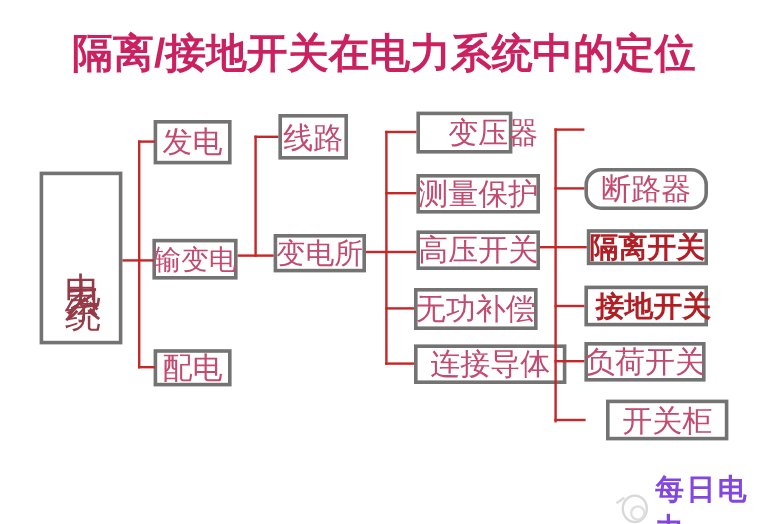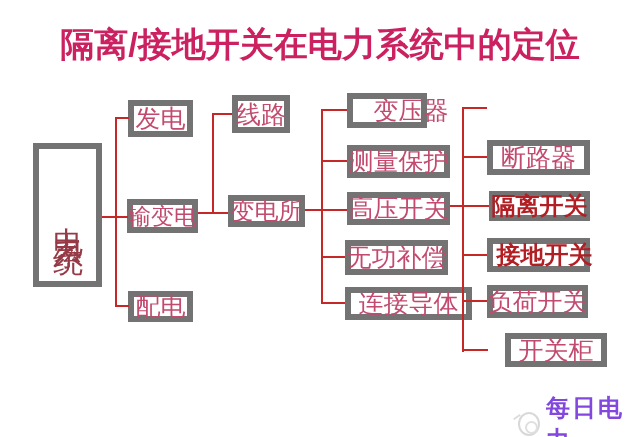--- a/index.html
+++ b/index.html
@@ -16,21 +16,21 @@
     margin:0;
     text-align:center;
     font-family:"Liberation Sans", sans-serif;
     font-weight:bold;
     font-size:34px;
     letter-spacing:0px;
     color:#cb2160;
   }
   .node{
     position:absolute;
-    border:6px solid #737373;
+    border:3px solid #737373;
     display:flex;
     align-items:center;
     justify-content:center;
     box-sizing:border-box;
     font-size:25px;
     color:#c24a6e;
     background:#ffffff;
     white-space:nowrap;
   }
   .node.root{
@@ -110,21 +110,21 @@
 
   <div class="node" style="left:232px;top:95px;width:58px;height:38px;">线路</div>
   <div class="node" style="left:228px;top:195px;width:77px;height:32px;font-size:24px;">变电所</div>
 
   <div class="node" style="left:347px;top:93px;width:80px;height:35px;padding-left:48px;">变压器</div>
   <div class="node" style="left:347px;top:145px;width:103px;height:33px;">测量保护</div>
   <div class="node" style="left:347px;top:192px;width:103px;height:33px;">高压开关</div>
   <div class="node" style="left:345px;top:240px;width:103px;height:35px;">无功补偿</div>
   <div class="node" style="left:345px;top:287px;width:127px;height:33px;">连接导体</div>
 
-  <div class="node" style="left:487px;top:140px;width:103px;height:35px;">断路器</div>
+  <div class="node" style="left:487px;top:140px;width:103px;height:35px;border-radius:14px;">断路器</div>
   <div class="node em" style="left:489px;top:191px;width:101px;height:30px;">隔离开关</div>
   <div class="node em" style="left:487px;top:238px;width:103px;height:34px;padding-left:12px;">接地开关</div>
   <div class="node" style="left:487px;top:285px;width:101px;height:33px;">负荷开关</div>
   <div class="node" style="left:488px;top:333px;width:102px;height:34px;margin-left:17px;">开关柜</div>
 
   <div class="line" style="left:102px;top:216px;width:26px;height:2px;"></div>
   <div class="line" style="left:115px;top:117px;width:2px;height:190px;"></div>
   <div class="line" style="left:115px;top:117px;width:14px;height:2px;"></div>
   <div class="line" style="left:115px;top:305px;width:14px;height:2px;"></div>
 

